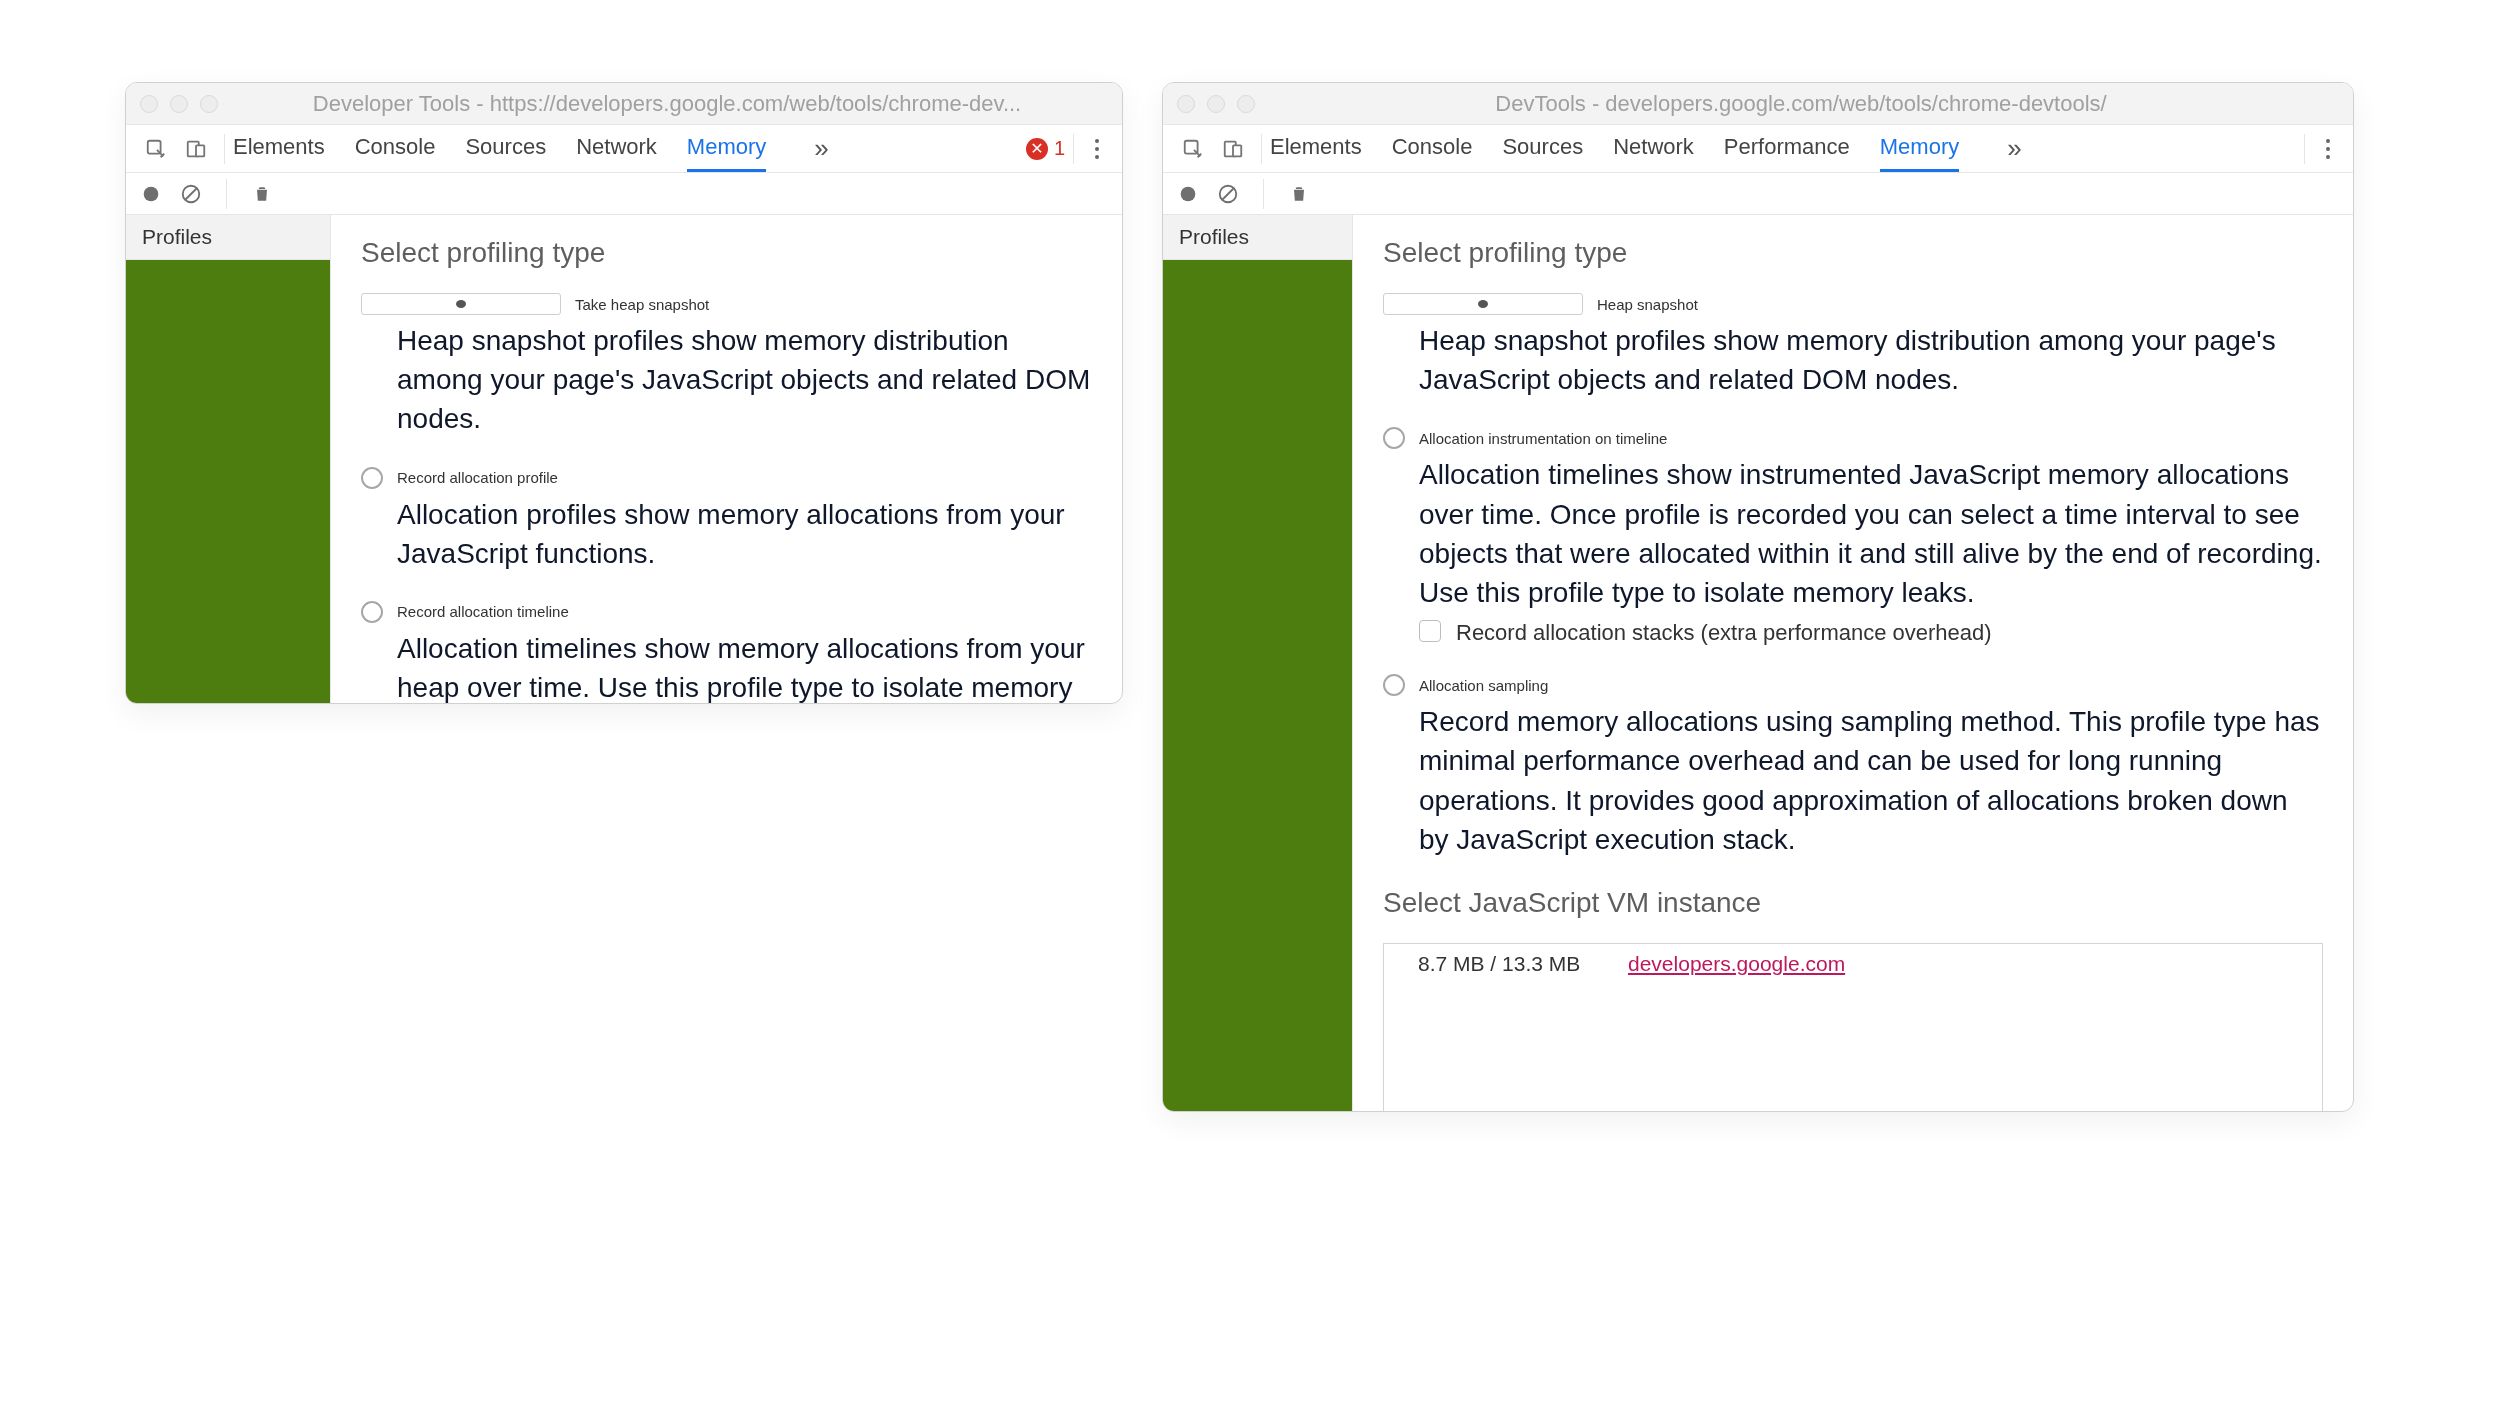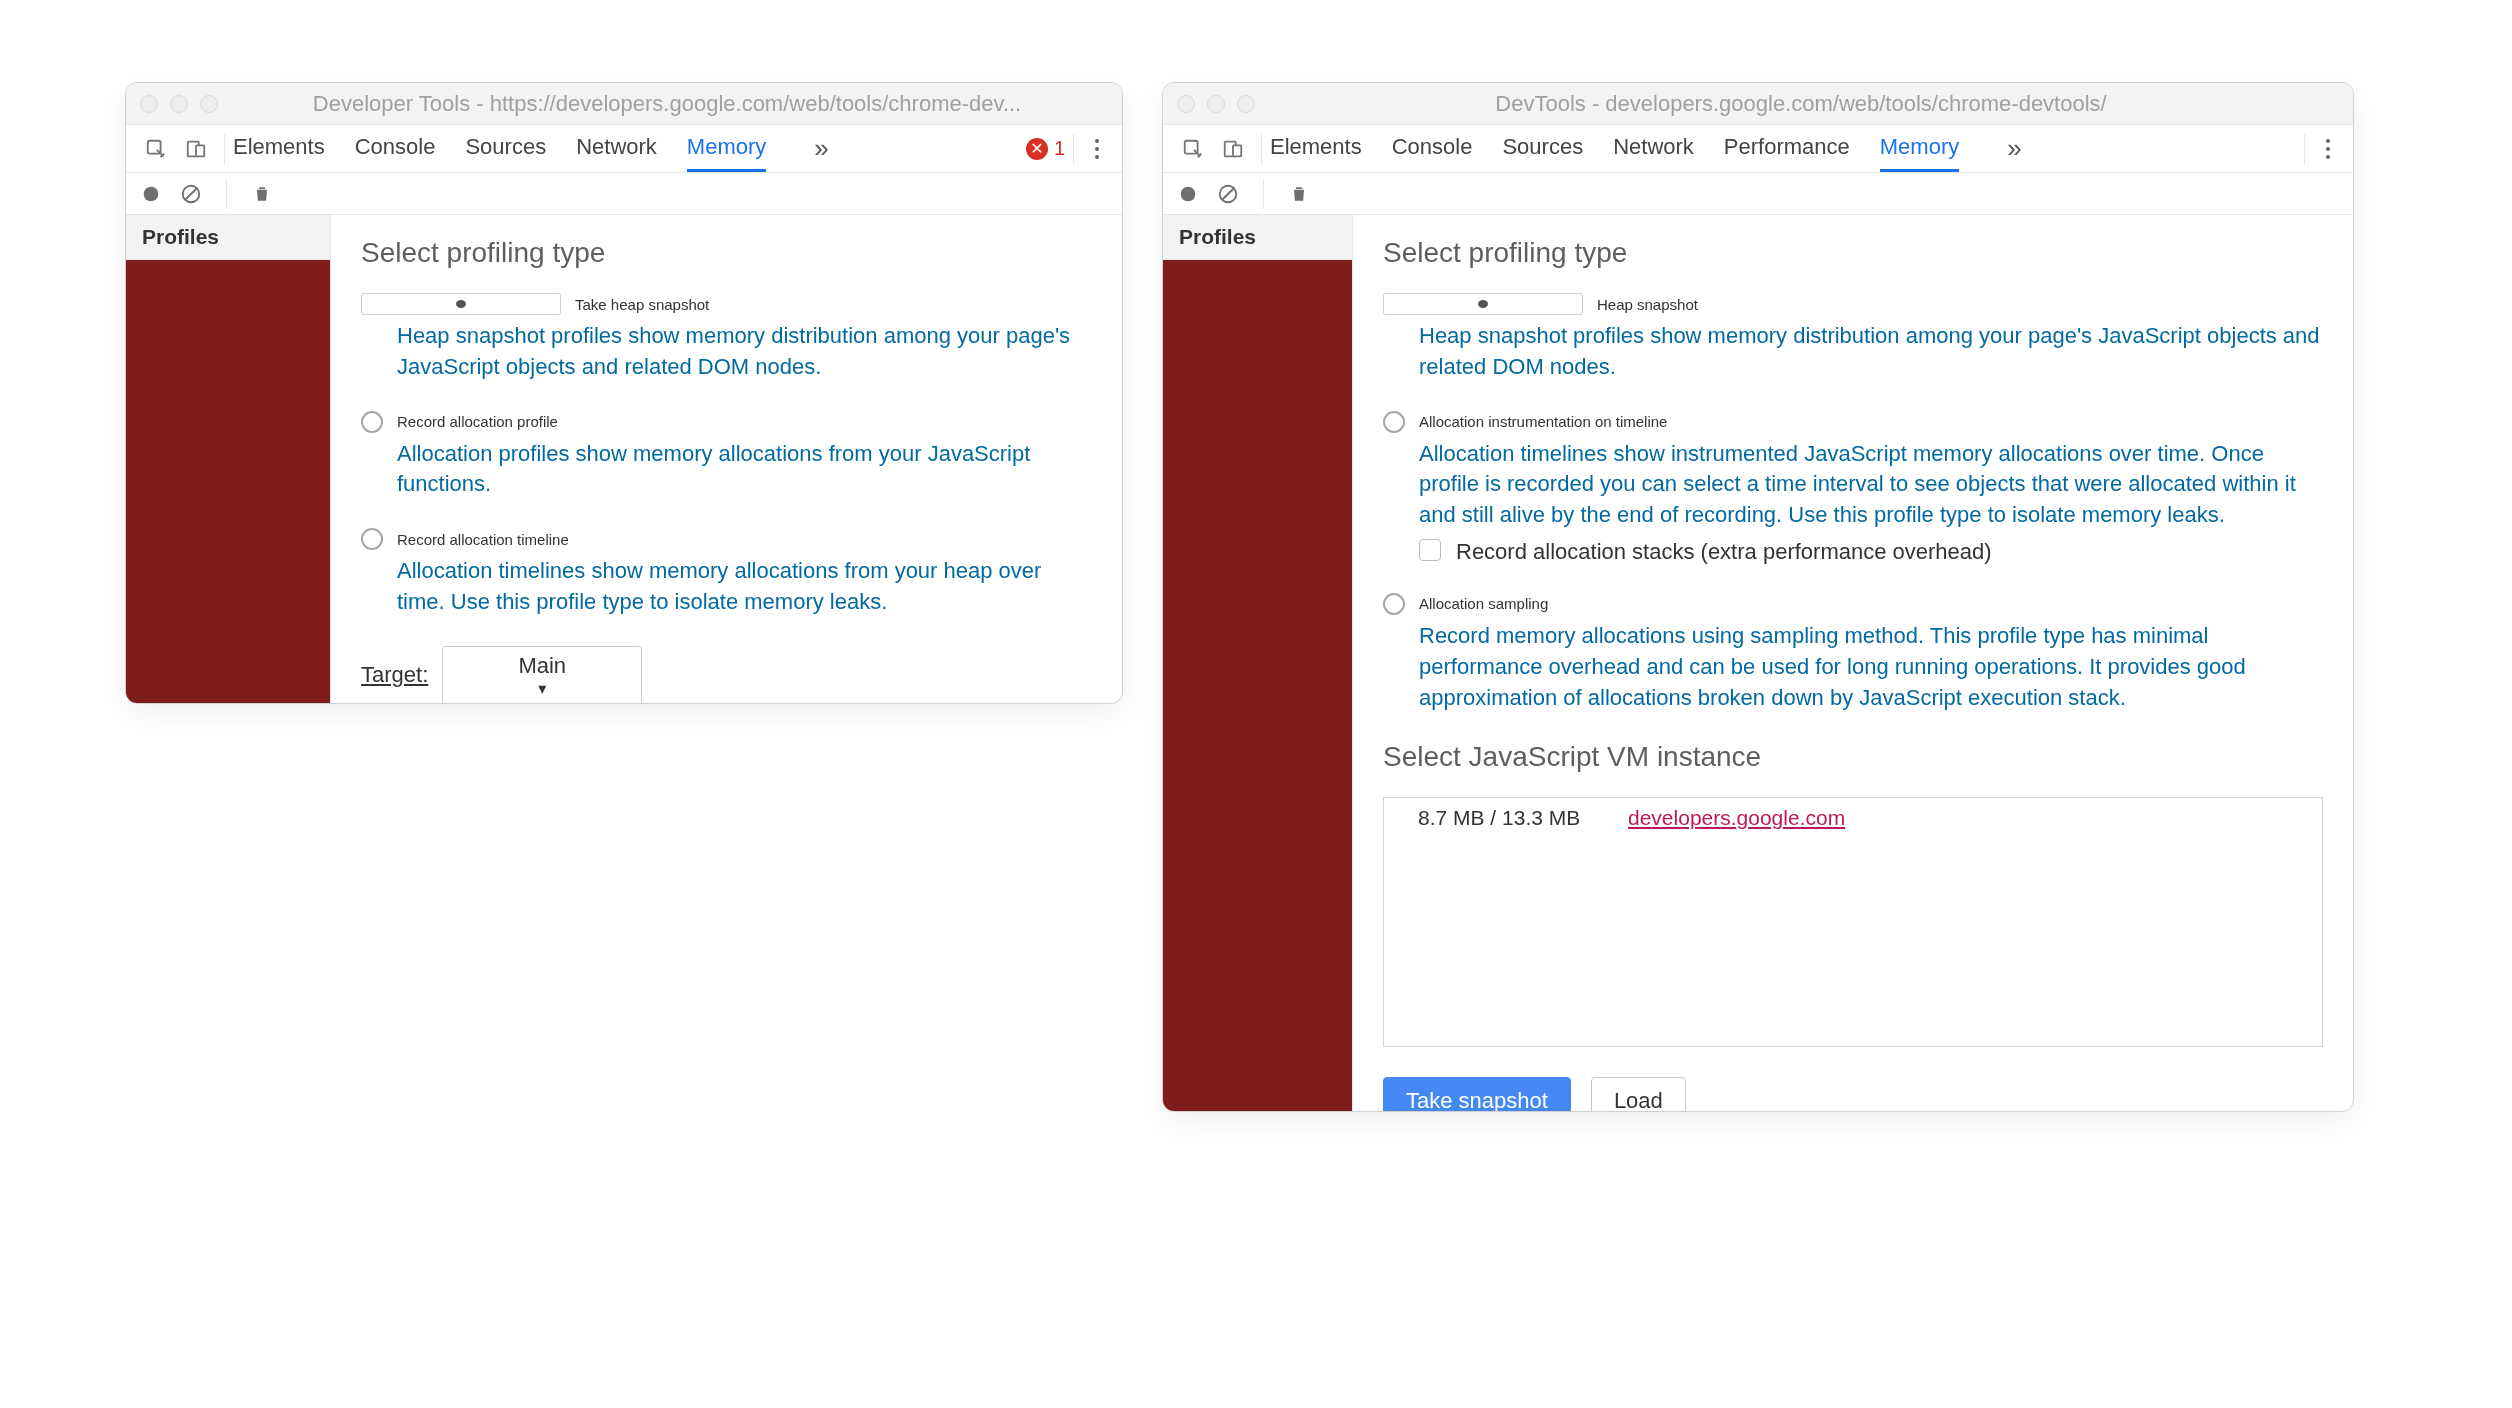--- a/index.html
+++ b/index.html
@@ -95,22 +95,21 @@
     align-items: center;
     padding: 0 12px;
     gap: 14px;
   }
   .toolbar2 .ic { width: 26px; height: 26px; display: inline-flex; align-items: center; justify-content: center; }
 
   .body { display: flex; flex: 1; min-height: 0; }
   .sidebar {
     width: 205px;
     border-right: 1px solid #e6e6e6;
-    background: #7f1d1d;
-    font-weight: bold;
+    background: #4d7c0f;
   }
   .window.right .sidebar { width: 190px; }
   .side-item {
     background: #f2f2f2;
     padding: 10px 16px;
     border-bottom: 1px solid #e6e6e6;
     font-size: 21px;
     color: #333333;
   }
 
@@ -122,21 +121,21 @@
   .h2 { font-size: 28px; color: #5e5e5e; font-weight: 400; margin-bottom: 24px; }
 
   .opt { margin-bottom: 28px; }
   .opt .row-top { display: flex; align-items: center; gap: 14px; margin-bottom: 6px; }
   .radio {
     width: 22px; height: 22px; border: 2px solid #a7a7a7; border-radius: 50%;
     display: inline-flex; align-items: center; justify-content: center; background:#fff;
   }
   .radio.sel::after { content:""; width: 10px; height: 10px; border-radius:50%; background:#555; }
   .opt-label { font-size: 15px; color: #333; }
-  .opt-desc  { font-size: 22px; color: #0369a1; padding-left: 36px; line-height: 1.4; }
+  .opt-desc  { font-size: 28px; color: #0f172a; padding-left: 36px; line-height: 1.4; }
 
   .suboption { display:flex; align-items:flex-start; gap:15px; margin: 8px 0 0 36px; }
   .chk { width:22px; height:22px; border:1px solid #bdbdbd; border-radius:4px; background:#fff; }
 
   .target-row { display:flex; align-items:center; gap:14px; margin: 14px 0 20px 0; }
   .target-label { font-size: 22px; color: #333; text-decoration: underline; }
   .sel {
     display:flex; align-items:center; justify-content:space-between;
     border:1px solid #cfcfcf; border-radius:3px; padding: 6px 12px;
     font-size: 22px; width: 200px; background:#fff;flex-direction:column;

